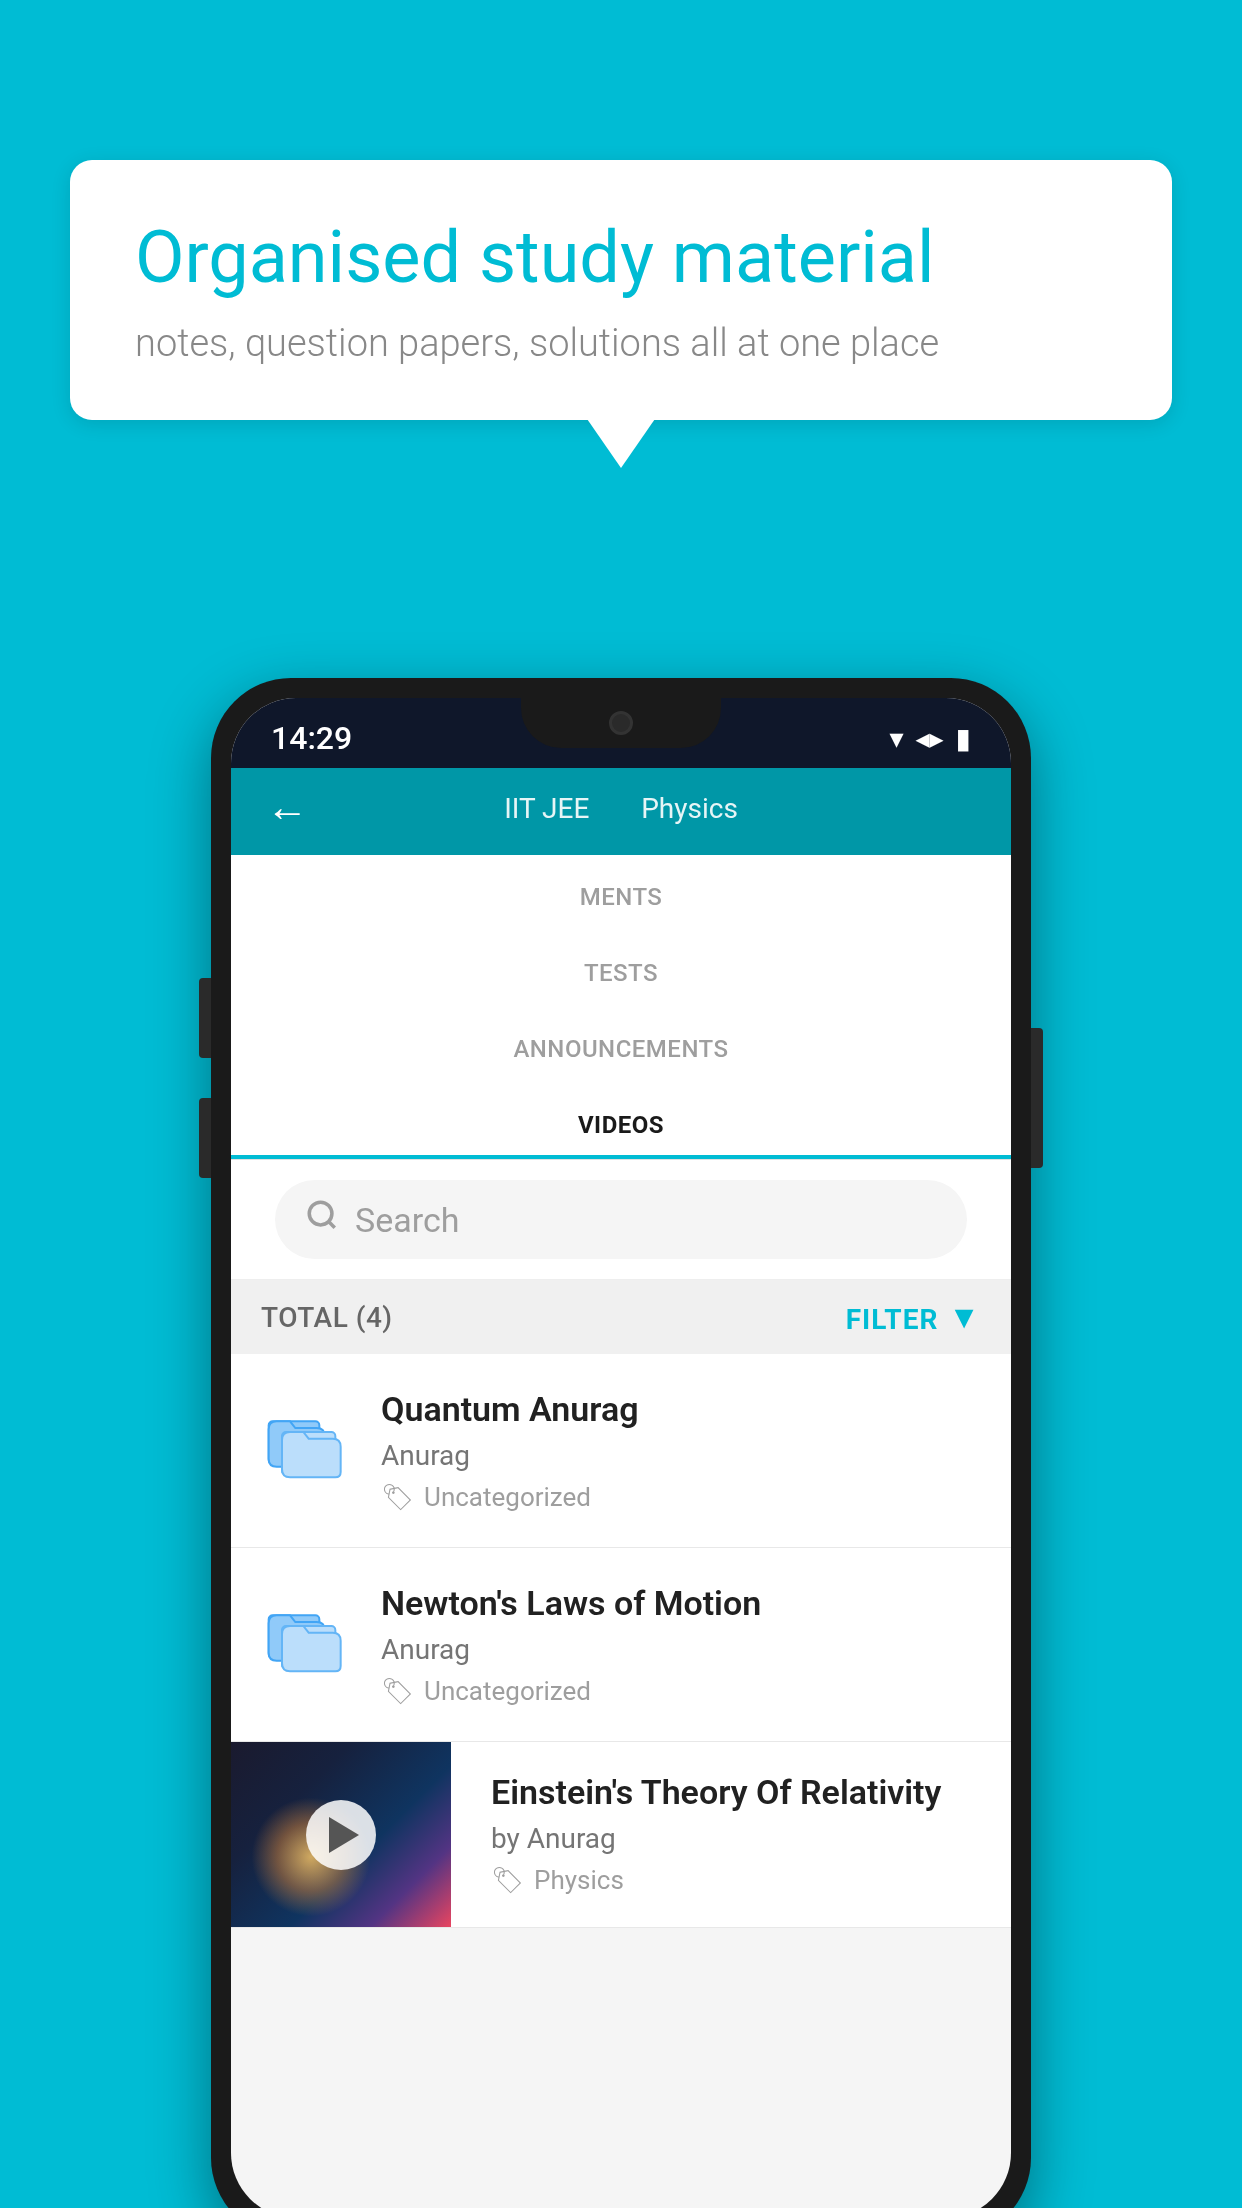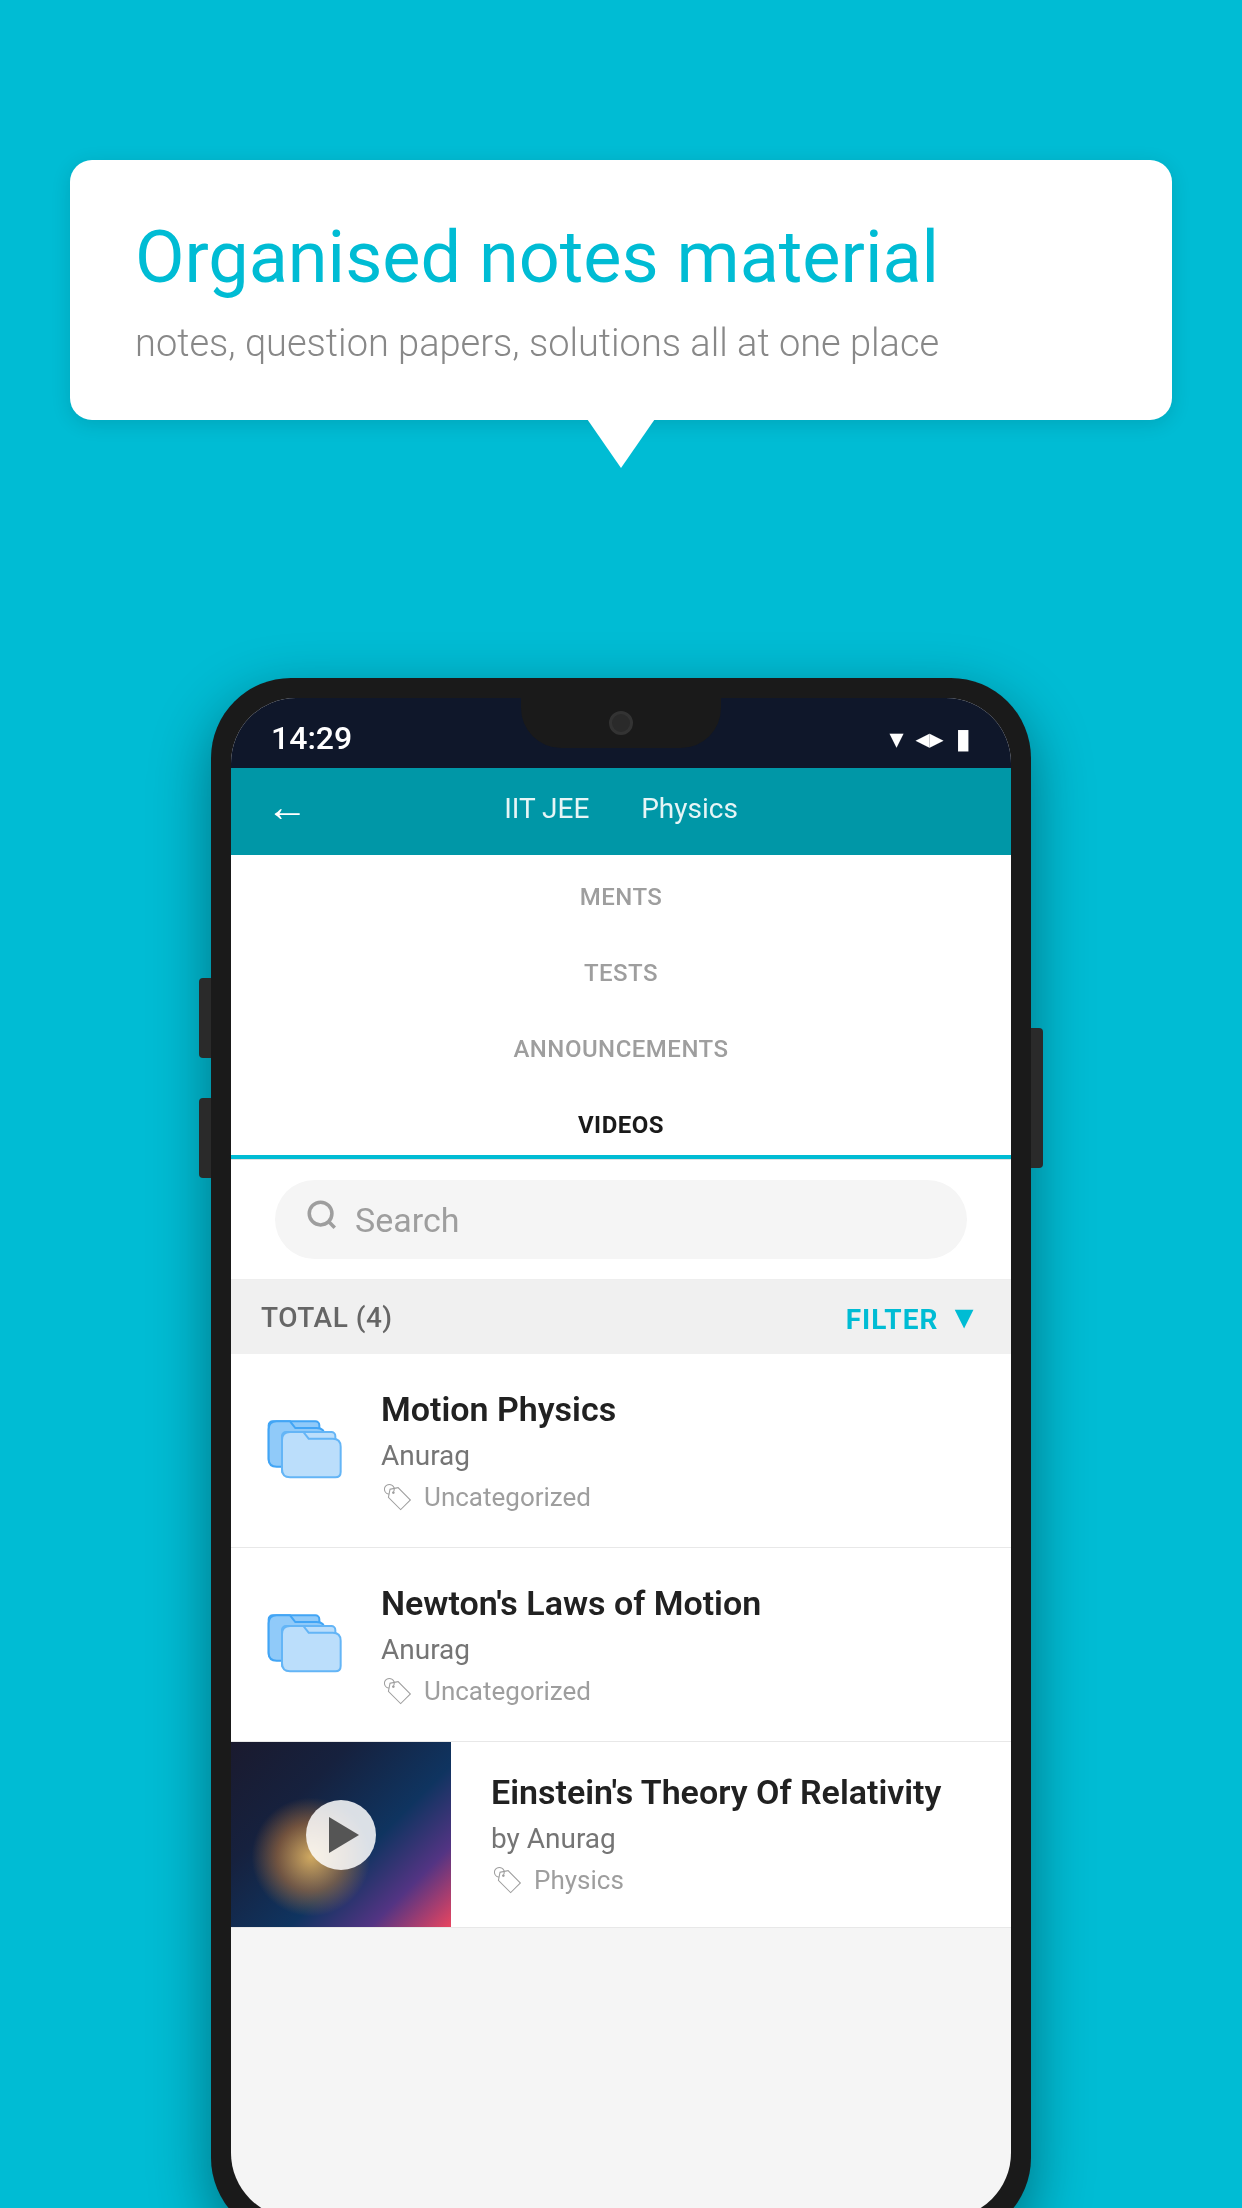--- a/index.html
+++ b/index.html
@@ -433,21 +433,21 @@
       height: 140px;
       background: #2a2a2a;
       border-radius: 0 4px 4px 0;
     }
   </style>
 </head>
 <body>
 
 <div class="speech-bubble-container">
   <div class="speech-bubble">
-    <h1>Organised notes material</h1>
+    <h1>Organised study material</h1>
     <p>notes, question papers, solutions all at one place</p>
   </div>
 </div>
 
 <div class="phone-frame">
 
   <div class="phone-side-btn-left"></div>
   <div class="phone-side-btn-left2"></div>
   <div class="phone-side-btn-right"></div>
 
@@ -519,21 +519,21 @@
           <svg class="folder-icon-svg" viewBox="0 0 60 55" fill="none" xmlns="http://www.w3.org/2000/svg">
 
             <rect x="2" y="12" width="38" height="32" rx="3" fill="#90CAF9" stroke="#42A5F5" stroke-width="1.5"></rect>
             <path d="M2 18 Q2 12 8 12 L18 12 L22 17 L38 17 Q44 17 44 23 L44 42 Q44 46 40 46 L8 46 Q2 46 2 40 Z" fill="#90CAF9" stroke="#42A5F5" stroke-width="1.5"></path>
 
             <rect x="12" y="20" width="40" height="32" rx="3" fill="#BBDEFB" stroke="#64B5F6" stroke-width="1.5"></rect>
             <path d="M12 26 Q12 20 18 20 L28 20 L32 25 L50 25 Q56 25 56 31 L56 50 Q56 54 52 54 L18 54 Q12 54 12 48 Z" fill="#BBDEFB" stroke="#64B5F6" stroke-width="1.5"></path>
           </svg>
         </div>
         <div class="video-info">
-          <div class="video-title">Motion Physics</div>
+          <div class="video-title">Quantum Anurag</div>
           <div class="video-author">Anurag</div>
           <div class="video-tag">
             <span class="tag-icon">🏷</span>
             <span>Uncategorized</span>
           </div>
         </div>
       </div>
 
       <div class="video-item">
         <div class="video-thumbnail-icon">

